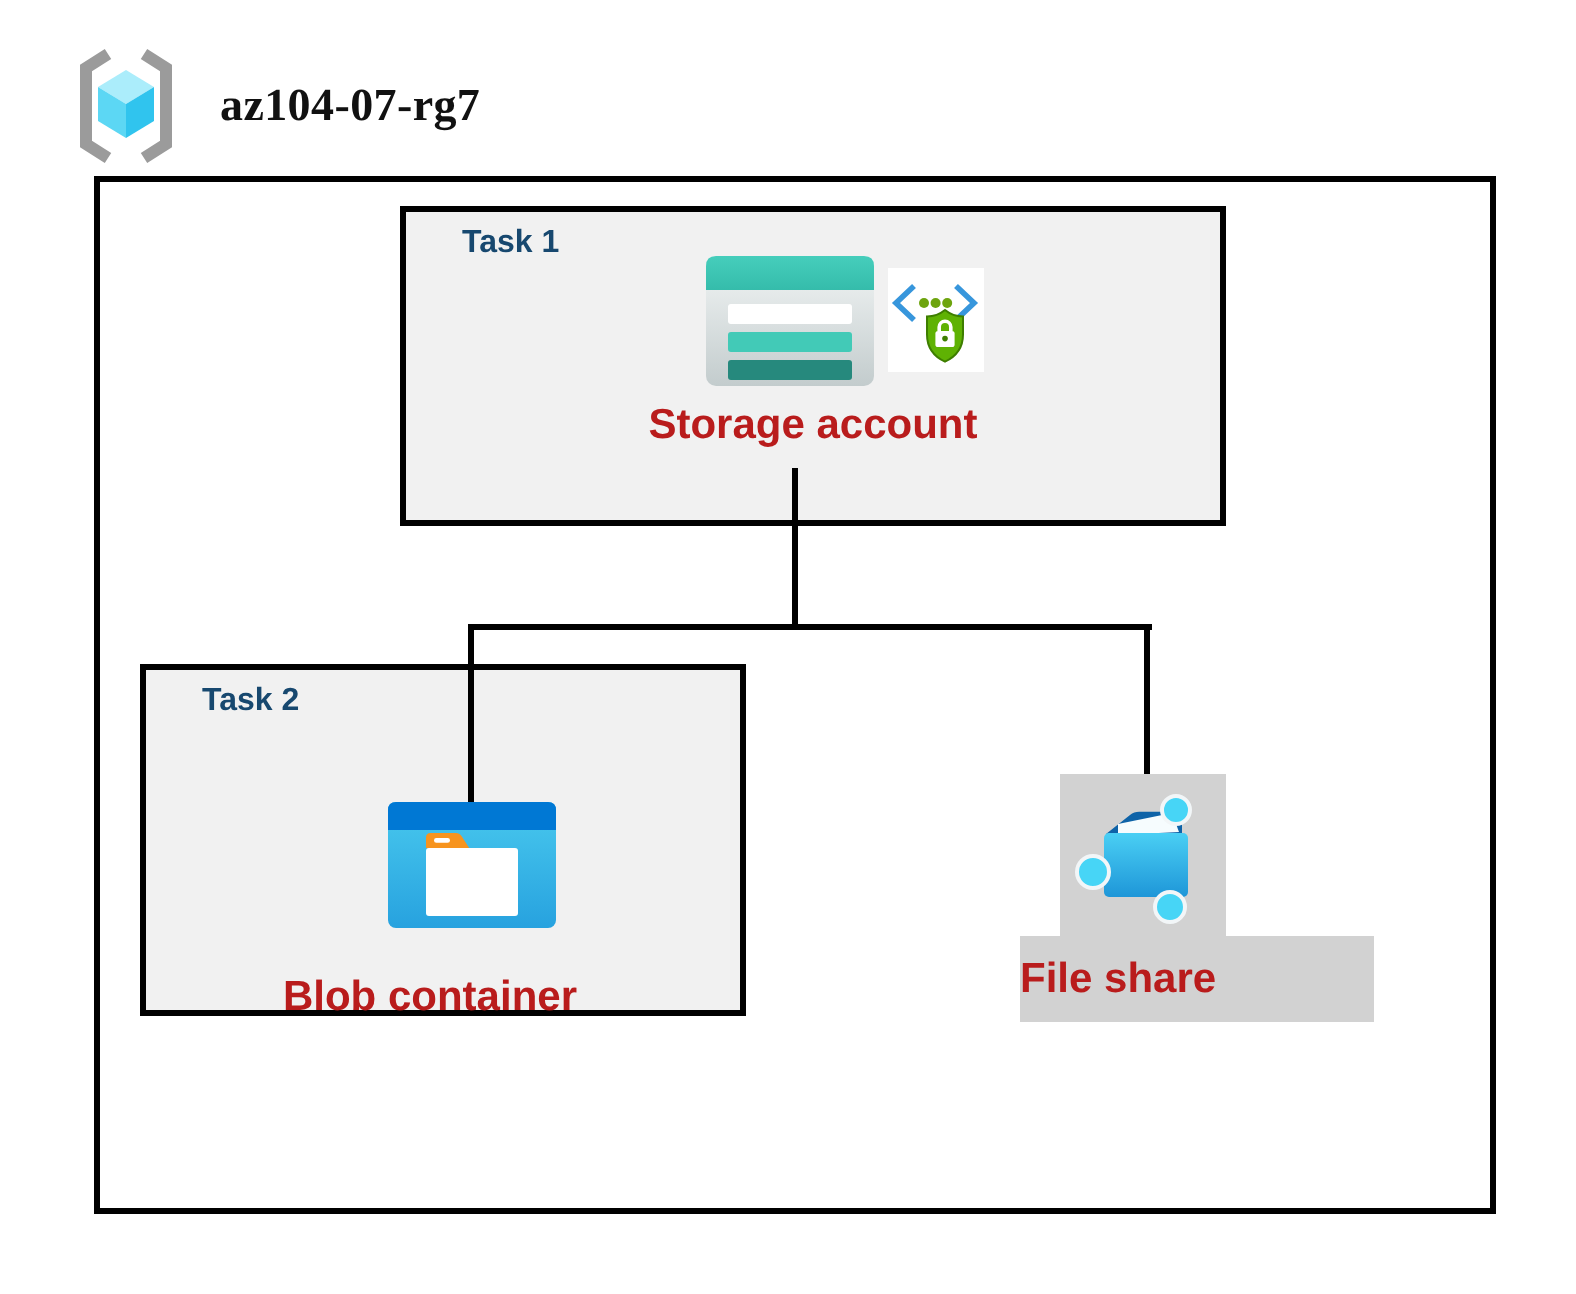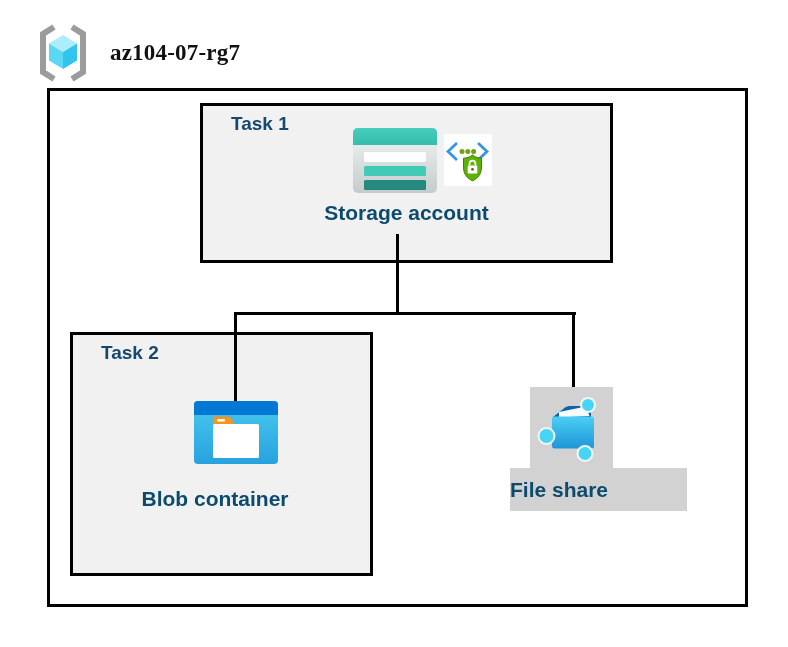--- a/index.html
+++ b/index.html
@@ -19,43 +19,43 @@
   .outer-rect{
     left:47px;top:88px;width:701px;height:519px;box-sizing:border-box;
     border:3px solid var(--ink,#000);background:#ffffff;
   }
   
   .task-box{
     box-sizing:border-box;border:3px solid var(--ink,#000);
     background:var(--task-fill,#F1F1F1);
   }
   .task1{left:200px;top:103px;width:413px;height:160px;}
-  .task2{left:70px;top:332px;width:303px;height:244px;}
+  .task2{left:70px;top:332px;width:303px;height:176px;}
   .task3{left:422px;top:332px;width:301px;height:244px;}
   .task-label{
-    position:absolute;left:28px;top:7px;font-size:19px;font-weight:700;
+    position:absolute;left:28px;top:7px;font-size:16px;font-weight:700;
     color:var(--task-label,#17486F);
   }
   
   .conn{background:var(--ink,#000);}
   .conn-v1{left:396px;top:234px;width:3px;height:80px;}
   .conn-h1{left:234px;top:312px;width:342px;height:3px;}
   .conn-v2{left:234px;top:314px;width:3px;height:87px;}
   .conn-v3{left:572px;top:314px;width:3px;height:78px;}
   
   .storage-icon{left:352px;top:127px;width:86px;height:67px;}
   .secure-icon{left:444px;top:134px;width:48px;height:52px;background:#ffffff;}
   .blob-icon{left:193px;top:400px;width:86px;height:65px;}
   .fs-block{
     left:530px;top:387px;width:83px;height:81px;background:var(--badge-gray,#D2D2D2);
     display:flex;align-items:center;justify-content:center;
   }
   
   .caption{
-    font-size:21px;font-weight:700;color:#0c4a6e;text-align:center;
+    font-size:21px;font-weight:700;color:#b91c1c;text-align:center;
   }
   .cap-storage{left:200px;top:201px;width:413px;}
   .cap-blob{left:88px;top:487px;width:254px;}
   .fs-band{
     left:510px;top:468px;width:177px;height:43px;background:var(--badge-gray,#D2D2D2);
     display:flex;align-items:center;
     padding-right:30px;box-sizing:border-box;
   }
 </style>
 </head>

